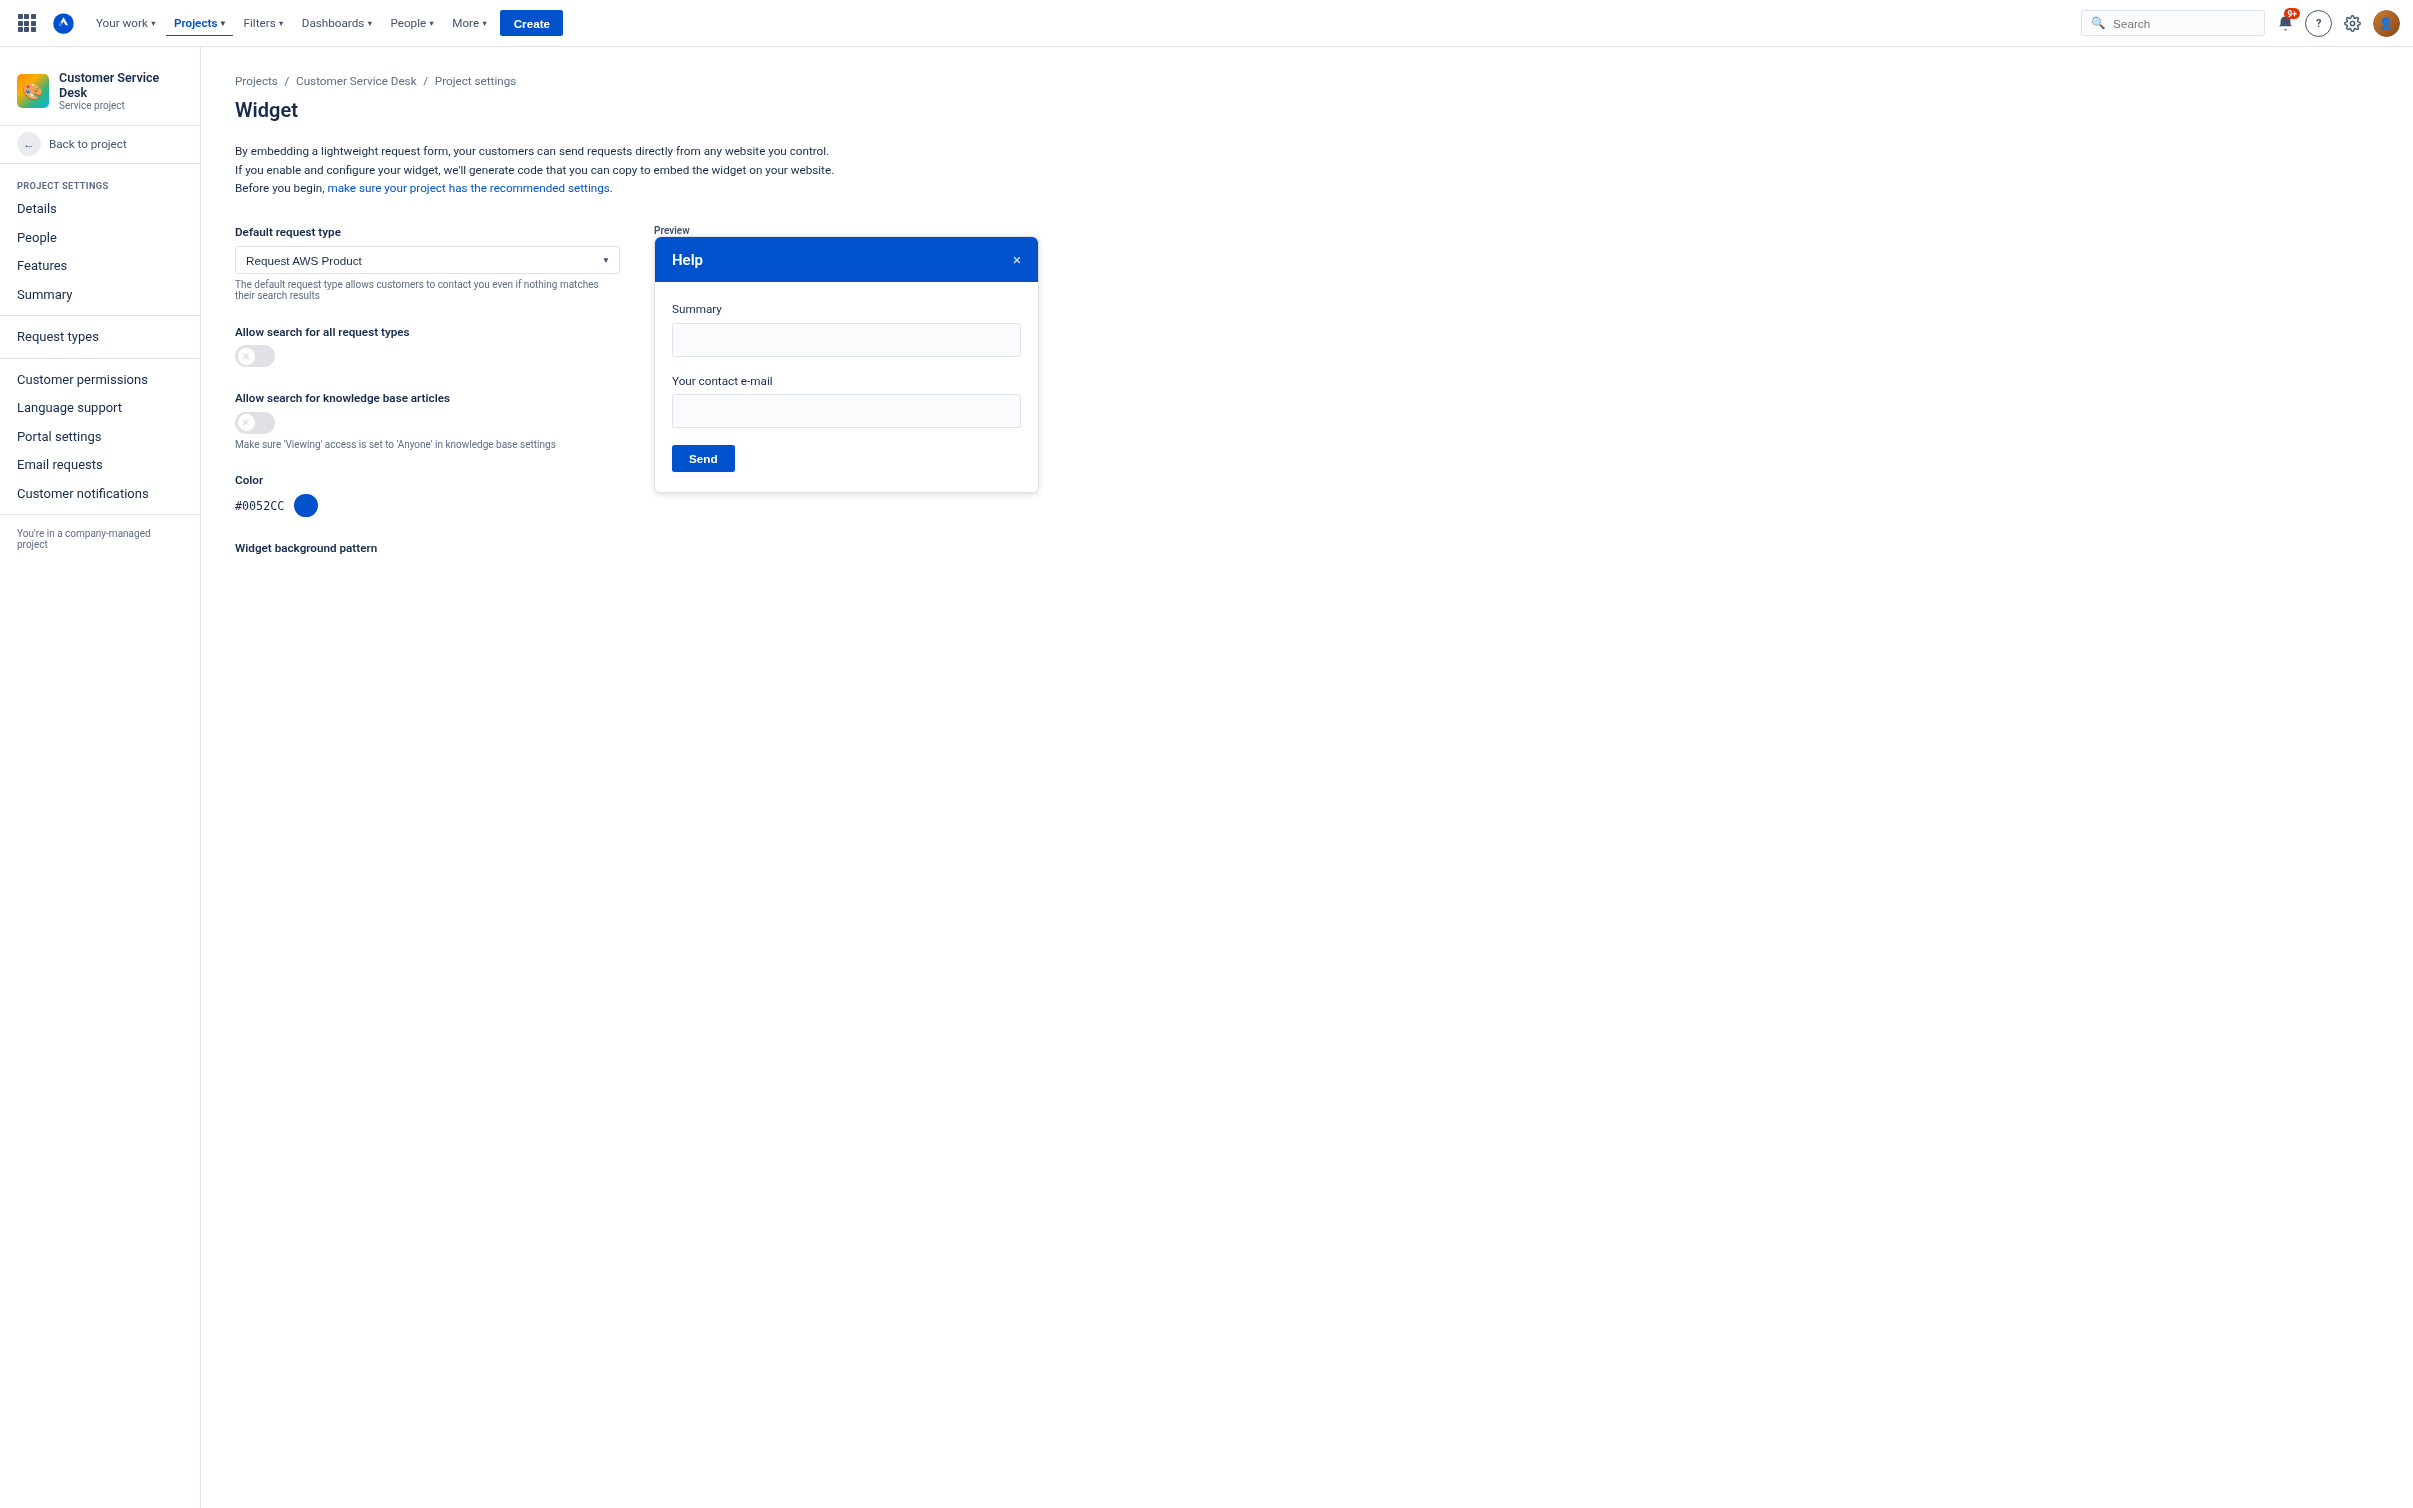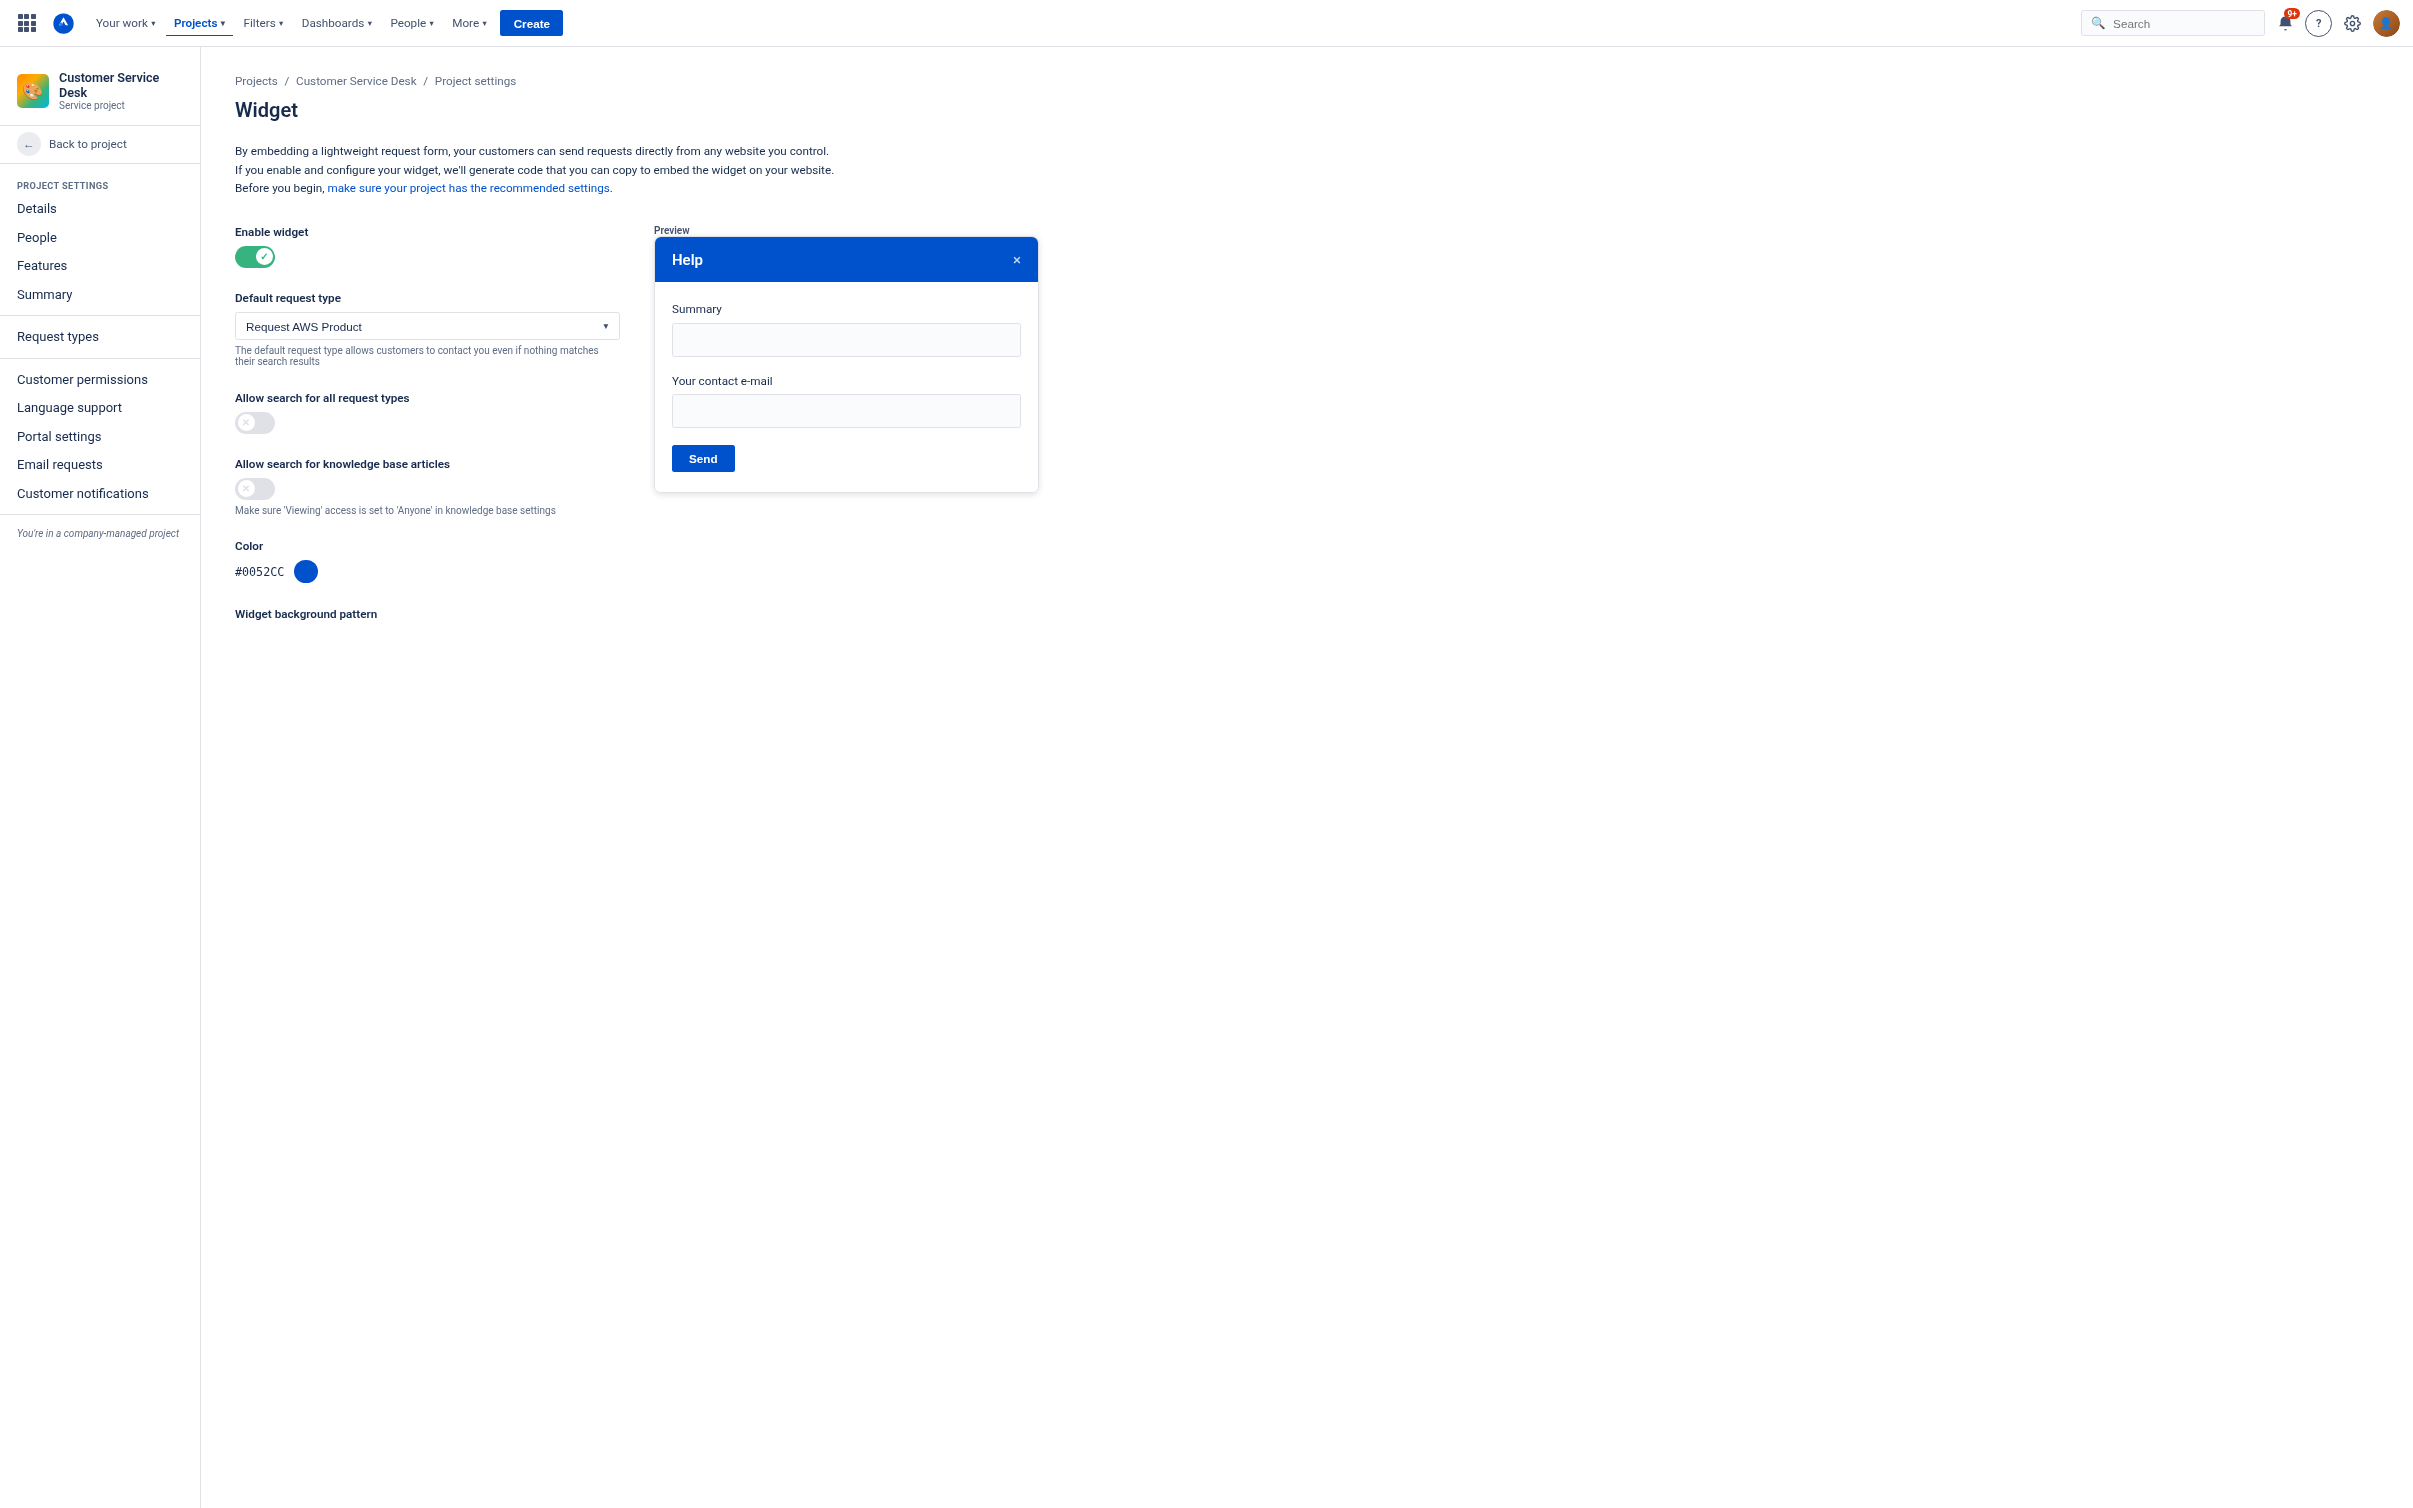--- a/index.html
+++ b/index.html
@@ -68,21 +68,21 @@
       background: linear-gradient(135deg, #FF8B00, #FFAB00, #36B37E, #00B8D9);
       font-size: 17px;
     }
     .project-name { font-size: 12.6px; font-weight: 600; color: #172B4D; }
     .project-type { font-size: 10px; color: #5E6C84; }
     .sidebar-back { display: flex; align-items: center; gap: 8.4px; padding: 6.7px 17px; cursor: pointer; color: #42526E; font-size: 11.7px; border-top: 0.8px solid #DFE1E6; border-bottom: 0.8px solid #DFE1E6; margin-bottom: 6.7px; }
     .back-icon { width: 23.5px; height: 23.5px; background: #EBECF0; border-radius: 50%; display: flex; align-items: center; justify-content: center; font-size: 11.7px; }
     .sidebar-section-title { padding: 10px 17px 3.4px; font-size: 9.2px; font-weight: 700; color: #5E6C84; text-transform: uppercase; letter-spacing: 0.04em; }
     .sidebar-item { padding: 6.7px 17px; cursor: pointer; font-size: 13px; color: #172B4D; border-radius: 0; }
     .sidebar-divider { border: none; border-top: 0.8px solid #DFE1E6; margin: 6.7px 0; }
-    .sidebar-footer { padding: 6.7px 17px; font-size: 10px; color: #5E6C84; font-style: italic; }
+    .sidebar-footer { padding: 6.7px 17px; font-size: 10px; color: #5E6C84; }
 
     
     .main { margin-left: 201px; padding: 27px 34px; flex: 1; min-height: calc(100vh - 47px); }
 
     
     .breadcrumb { display: flex; align-items: center; gap: 6.7px; font-size: 11.7px; color: #5E6C84; margin-bottom: 10px; }
     .breadcrumb a { color: #5E6C84; text-decoration: none; cursor: pointer; }
     .breadcrumb-sep { color: #5E6C84; }
 
     
@@ -281,30 +281,20 @@
       <div class="description">
         <span>By embedding a lightweight request form, your customers can send requests directly from any website you control.</span><br>
         <span>If you enable and configure your widget, we'll generate code that you can copy to embed the widget on your website.</span><br>
         <span>Before you begin, </span><a>make sure your project has the recommended settings</a><span>.</span>
       </div>
 
       <div class="two-col">
 
         <div class="left-col">
 
-          <div class="form-section">
-            <div class="form-label-lg">Enable widget</div>
-            <div class="toggle-wrap">
-              <div class="toggle on">
-                <div class="toggle-knob">
-                  <span class="toggle-check">✓</span>
-                </div>
-              </div>
-            </div>
-          </div>
 
           <div class="form-section">
             <div class="form-label-lg">Default request type</div>
             <div class="select-wrap">
               <select>
                 <option>Request AWS Product</option>
                 <option>General Request</option>
                 <option>Bug Report</option>
                 <option>Service Request</option>
               </select>

